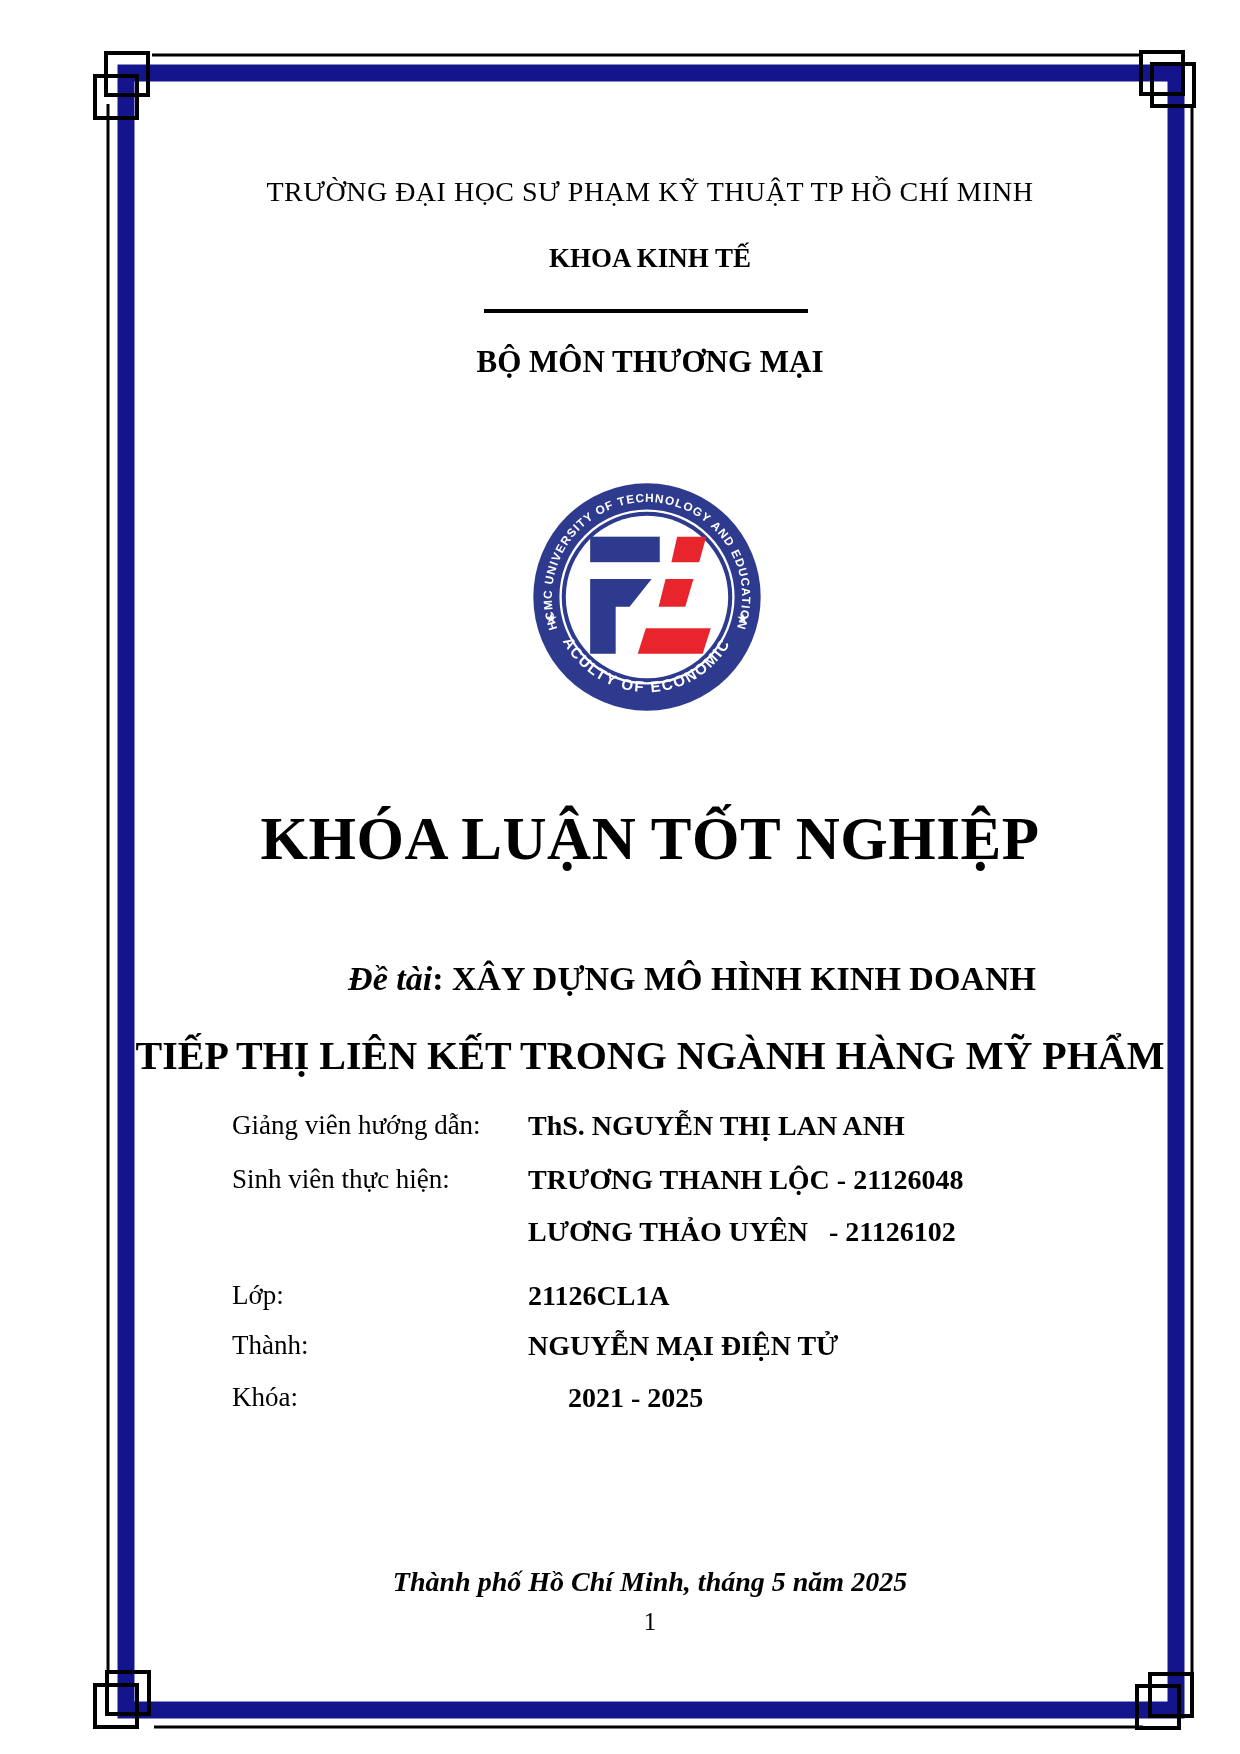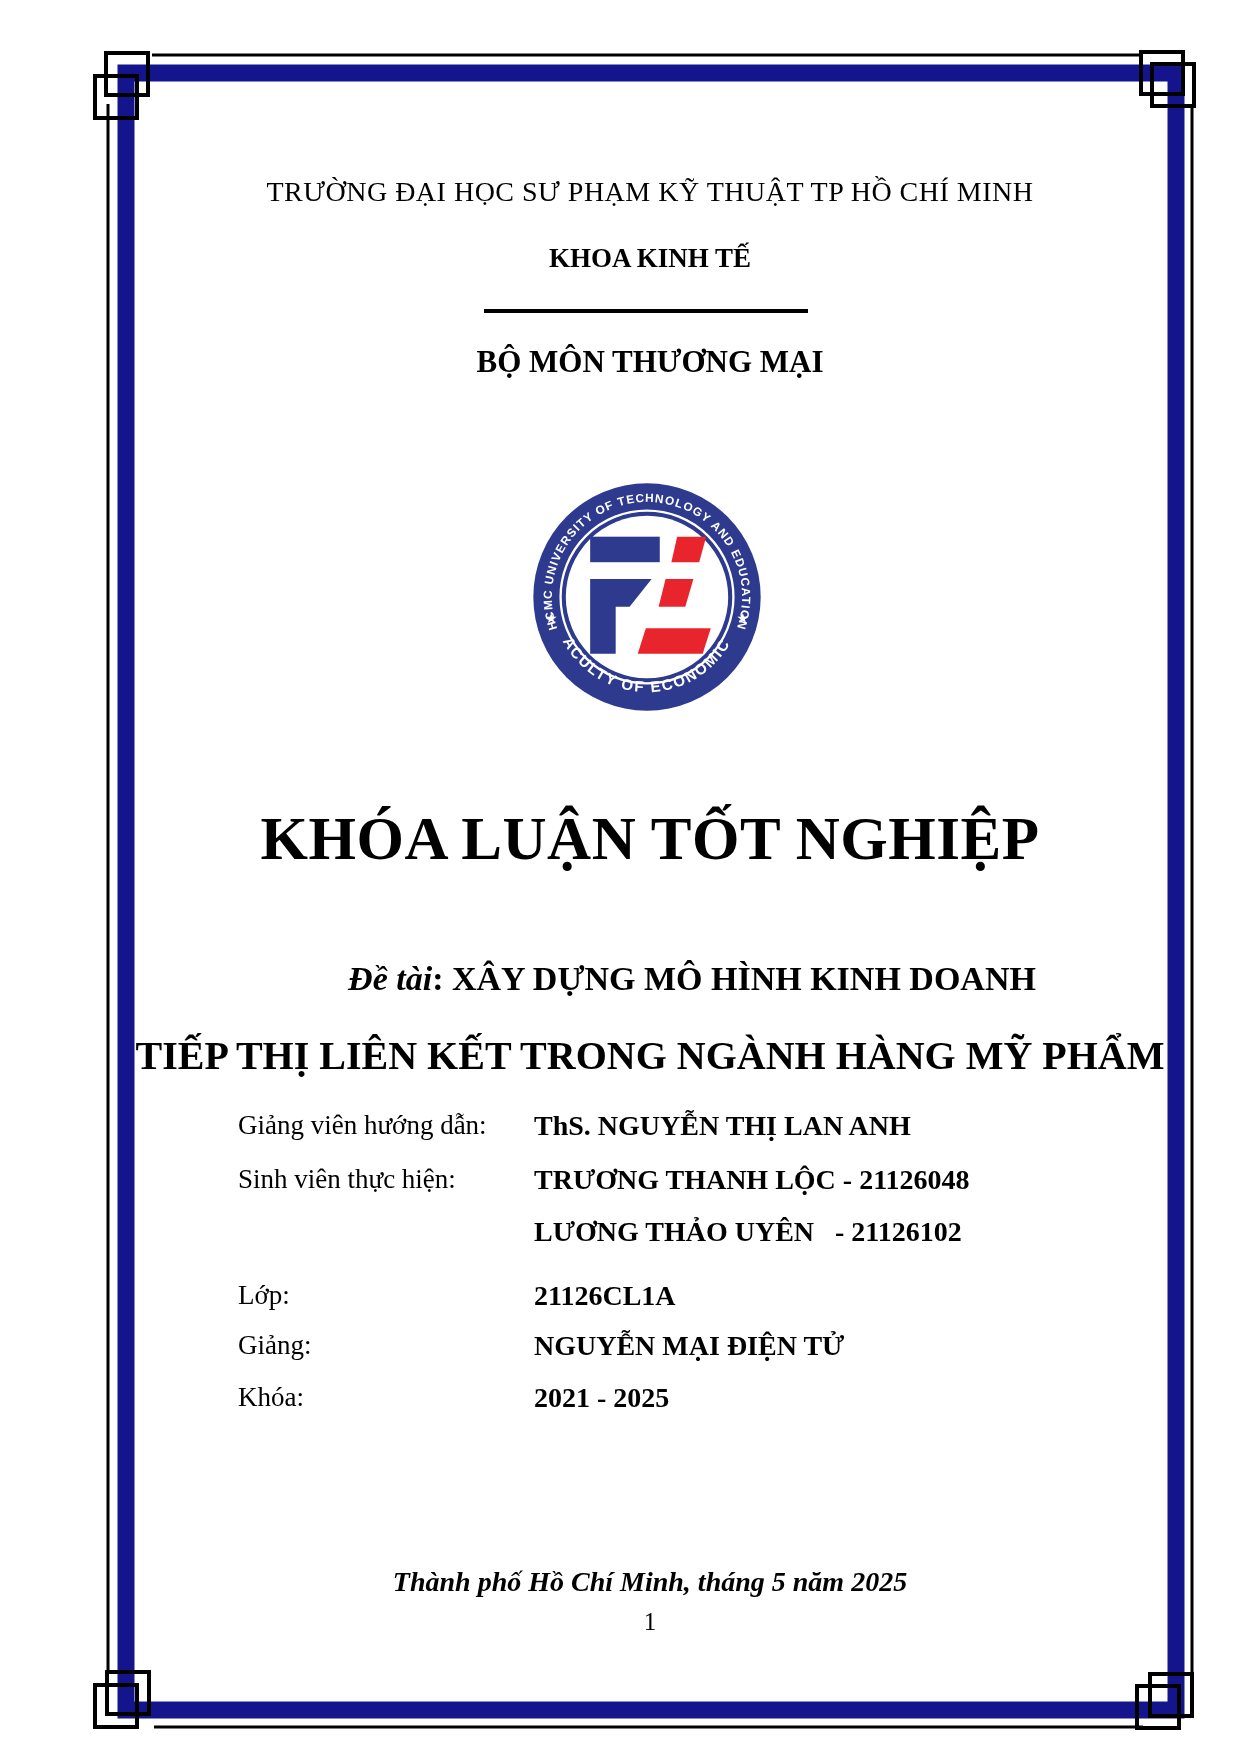--- a/index.html
+++ b/index.html
@@ -13,25 +13,25 @@
   .university{top:176px;font-size:28px;letter-spacing:0.5px;}
   .faculty{top:243px;font-size:27px;font-weight:bold;text-align:center;}
   .divider{top:309px;left:484px;width:324px;height:4px;background:#000;}
   .department{top:344px;font-size:31px;font-weight:bold;}
   .logo-wrap{top:481px;left:531px;width:232px;height:232px;}
   .logo-wrap svg{width:100%;height:100%;display:block;}
   .main-title{top:804px;font-size:61px;font-weight:bold;letter-spacing:0.5px;}
   .topic1{top:960px;font-size:34px;font-weight:bold;padding-left:42px;}
   .topic1 .topic-label{font-style:italic;}
   .topic2{top:1032px;font-size:40px;font-weight:bold;}
-  .info-row{left:238px;width:860px;font-size:28px;display:flex;}
+  .info-row{left:232px;width:860px;font-size:28px;display:flex;}
   .info-label{display:inline-block;width:296px;font-size:27px;flex:0 0 296px;}
   .info-value{font-weight:bold;white-space:pre-wrap;}
   .row-0{top:1110px;} .row-1{top:1164px;} .row-2{top:1216px;}
-  .row-3{top:1280px;} .row-4{top:1330px;} .row-5{top:1382px;}
+  .row-3{top:1280px;} .row-4{top:1330px;} .row-5{top:1382px;gap:40px;}
   .footer-line{top:1566px;font-size:28px;font-weight:bold;font-style:italic;}
   .page-number{top:1608px;font-size:25px;}
   .frame-svg{top:0;left:0;width:1240px;height:1754px;pointer-events:none;}
   .arc-top-text{font-family:"Liberation Sans","DejaVu Sans",sans-serif;font-size:10.2px;font-weight:bold;letter-spacing:0.9px;fill:#fff;}
   .arc-bot-text{font-family:"Liberation Sans","DejaVu Sans",sans-serif;font-size:13px;font-weight:bold;letter-spacing:1.6px;fill:#fff;}
   .ring-star{font-size:12px;fill:#fff;}
 </style>
 </head>
 <body>
 
@@ -108,21 +108,21 @@
 </div>
 <div class="abs info-row row-2">
   <span class="info-label"></span>
   <span class="info-value">LƯƠNG THẢO UYÊN   - 21126102</span>
 </div>
 <div class="abs info-row row-3">
   <span class="info-label">Lớp:</span>
   <span class="info-value">21126CL1A</span>
 </div>
 <div class="abs info-row row-4">
-  <span class="info-label">Giảng:</span>
+  <span class="info-label">Thành:</span>
   <span class="info-value">NGUYỄN MẠI ĐIỆN TỬ</span>
 </div>
 <div class="abs info-row row-5">
   <span class="info-label">Khóa:</span>
   <span class="info-value">2021 - 2025</span>
 </div>
 
 <div class="abs centered footer-line">Thành phố Hồ Chí Minh, tháng 5 năm 2025</div>
 <div class="abs centered page-number">1</div>
 

